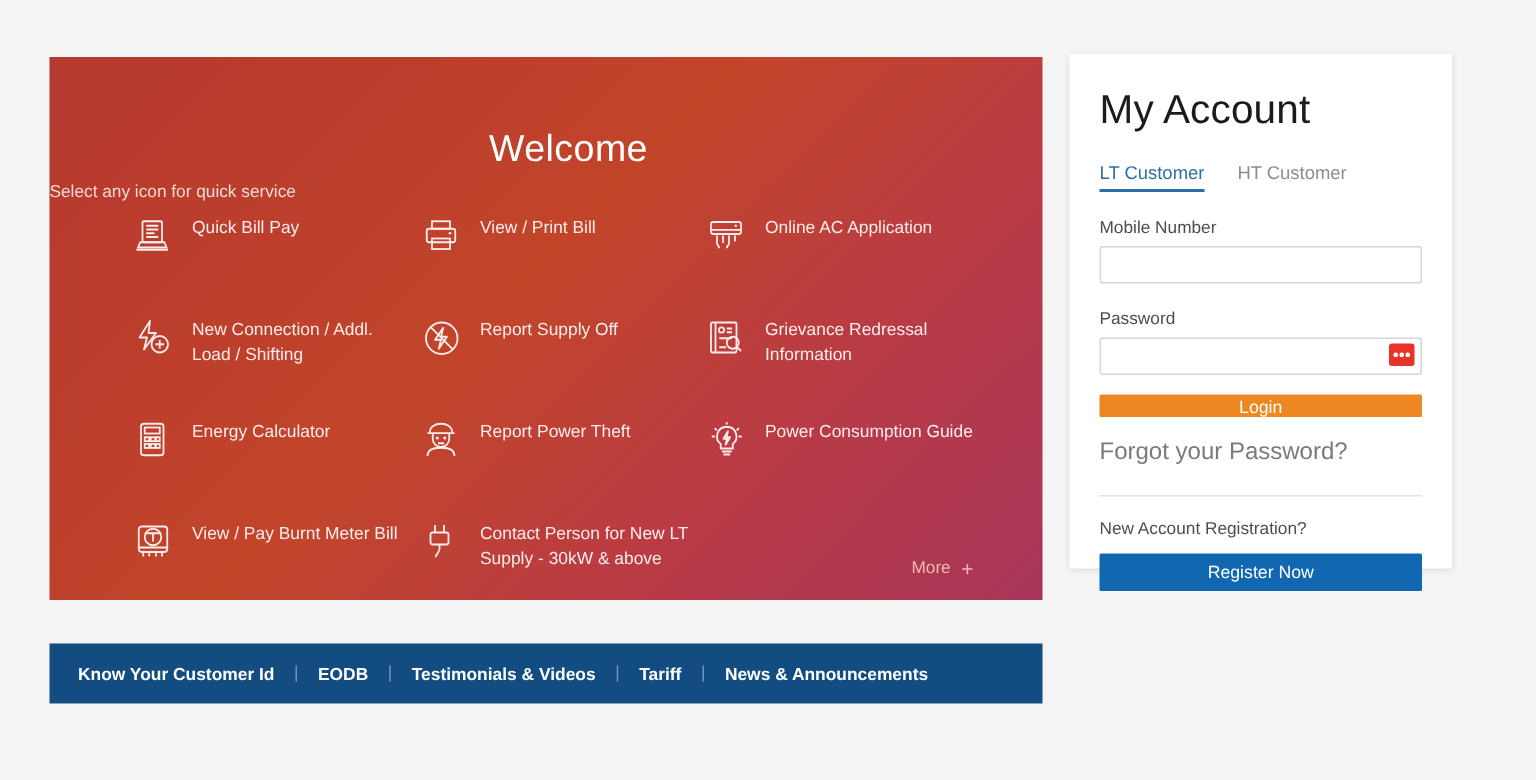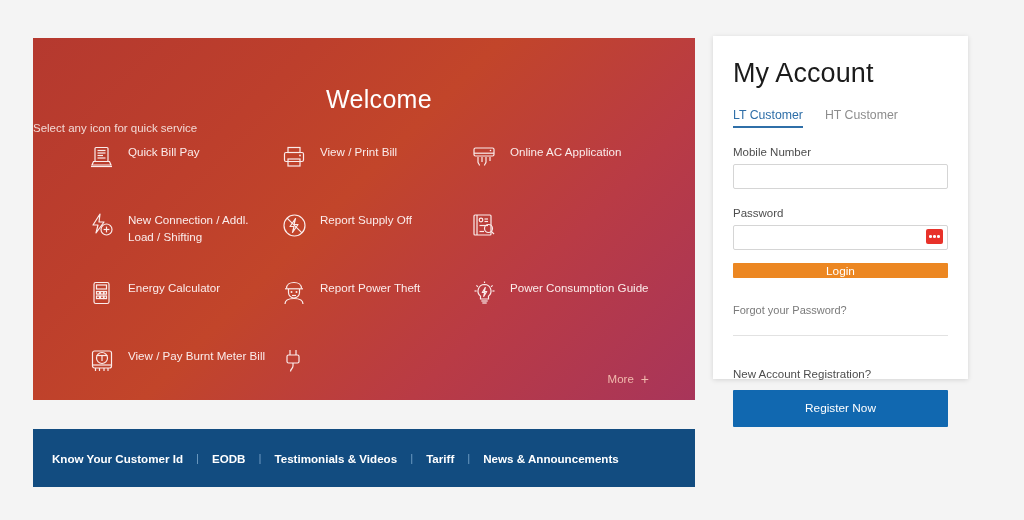--- a/index.html
+++ b/index.html
@@ -176,59 +176,59 @@
     background: #ec8722;
     border: none;
     color: #ffffff;
     font-size: 11.8px;
     font-family: "Liberation Sans", sans-serif;
     cursor: pointer;
     border-radius: 1px;
   }
 
   .forgot {
-    font-size: 11px;
+    font-size: 16px;
     color: #7a7a7a;
-    margin-top: 25px;
+    margin-top: 13px;
     cursor: pointer;
   }
 
   .divider {
     width: 215px;
     height: 1px;
     background: #e2e2e2;
     margin-top: 19px;
   }
 
   .reg-text {
     font-size: 11.5px;
     color: #4d4d4d;
-    margin-top: 32px;
+    margin-top: 16px;
   }
 
   .btn-register {
     width: 215px;
-    height: 37px;
+    height: 25px;
     margin-top: 10px;
     background: #1168b0;
     border: none;
     color: #ffffff;
     font-size: 11.8px;
     font-family: "Liberation Sans", sans-serif;
     cursor: pointer;
     border-radius: 1px;
   }
 
   
   .botnav {
     position: absolute;
     left: 33px;
     top: 429px;
     width: 662px;
-    height: 58px;
+    height: 40px;
     background: #124c80;
     display: flex;
     align-items: center;
     padding-left: 19px;
   }
   .botnav-link {
     color: #ffffff;
     font-size: 11.6px;
     font-weight: bold;
     cursor: pointer;
@@ -320,20 +320,21 @@
           <line x1="6" y1="3" x2="6" y2="23"></line>
           <circle cx="10" cy="8" r="1.8"></circle>
           <line x1="13.5" y1="7" x2="17" y2="7"></line>
           <line x1="13.5" y1="9.5" x2="17" y2="9.5"></line>
           <line x1="8.5" y1="13.5" x2="17" y2="13.5"></line>
           <line x1="8.5" y1="19.5" x2="13" y2="19.5"></line>
           <circle cx="17.5" cy="16.5" r="4"></circle>
           <line x1="20.4" y1="19.4" x2="23" y2="22"></line>
         </svg>
       </span>
+      <span class="svc-label">Grievance Redressal Information</span>
     </div>
 
     <div class="svc">
       <span class="svc-ico">
         <svg width="26" height="26" viewBox="0 0 26 26" fill="none" stroke="#fbeceb" stroke-width="1.2">
           <rect x="5" y="2.5" width="15" height="21" rx="1.8"></rect>
           <rect x="7.5" y="5" width="10" height="4"></rect>
           <rect x="7.5" y="11.5" width="3" height="2.6"></rect>
           <rect x="11.5" y="11.5" width="3" height="2.6"></rect>
           <rect x="15" y="11.5" width="2.5" height="2.6"></rect>
@@ -396,20 +397,21 @@
 
     <div class="svc">
       <span class="svc-ico">
         <svg width="26" height="26" viewBox="0 0 26 26" fill="none" stroke="#fbeceb" stroke-width="1.2">
           <line x1="9" y1="2" x2="9" y2="7"></line>
           <line x1="15" y1="2" x2="15" y2="7"></line>
           <rect x="6" y="7" width="12" height="8" rx="1.5"></rect>
           <path d="M12 15v3c0 2.5-2.5 3-2.5 5.5"></path>
         </svg>
       </span>
+      <span class="svc-label">Contact Person for New LT Supply - 30kW &amp; above</span>
     </div>
 
   </div>
 
   <div class="more-link">
     <span>More</span>
     <span class="more-plus">+</span>
   </div>
 </div>
 

